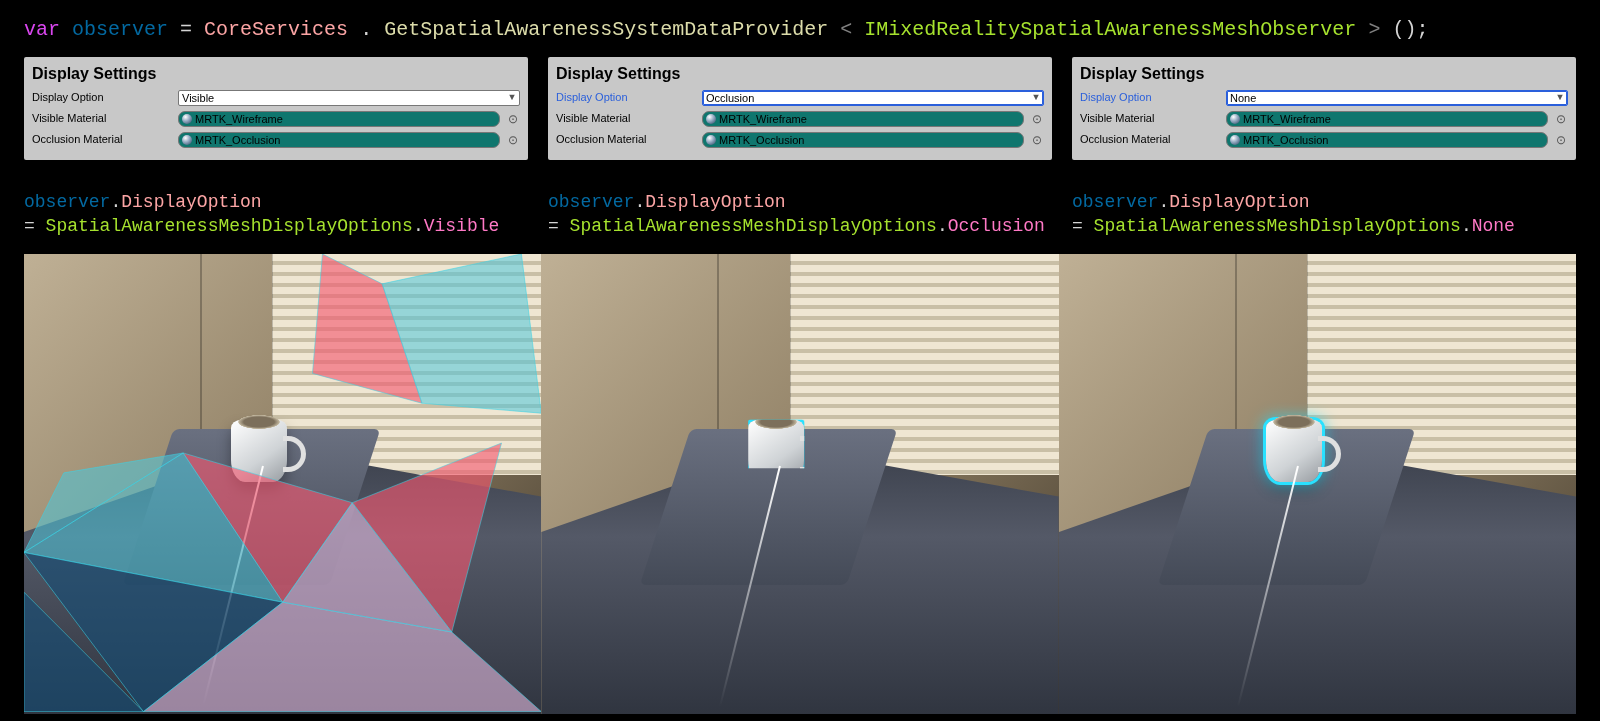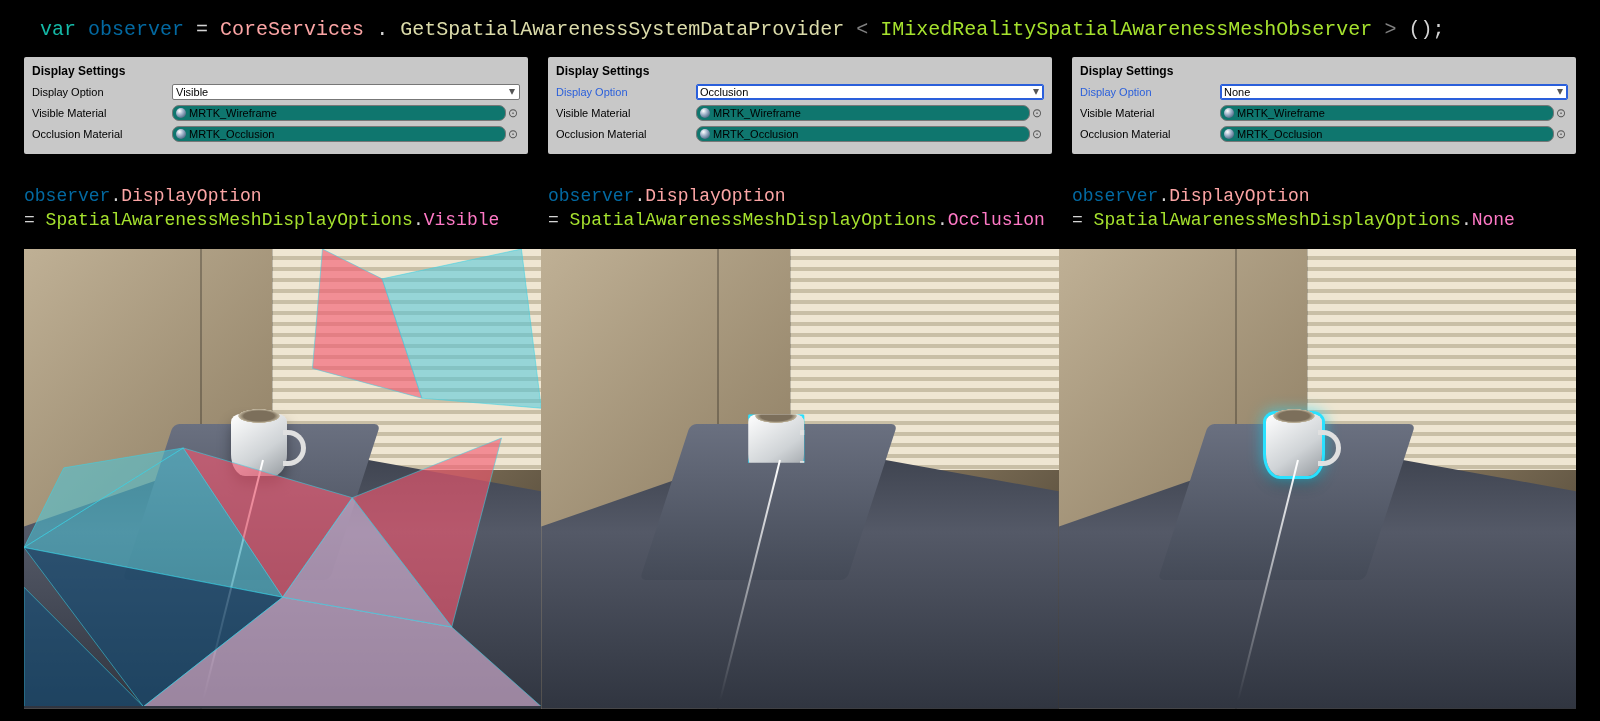--- a/index.html
+++ b/index.html
@@ -10,21 +10,21 @@
     color: #fff;
     width: 1600px;
     height: 721px;
     overflow: hidden;
   }
   .top-code {
     padding: 18px 24px 10px 24px;
     font-size: 20px;
     white-space: nowrap;
   }
-  .tok-kw   { color: #14b8a6; margin-left: 16px; }   
+  .tok-kw   { color: #d946ef; }   
   .tok-var  { color: #0369a1; }
   .tok-cyan { color: #fca5a5; }
   .tok-green{ color: #a6e22e; }
   .tok-yel  { color: #dcdcaa; text-align: right; }
   .tok-mag  { color: #ff79c6; }
   .tok-op   { color: #d4d4d4; }
   .tok-lt   { color: #808080; }
 
   .columns {
     display: flex;
@@ -35,22 +35,22 @@
 
   .panel {
     background: #c8c8c8;
     color: #000;
     font-family: Arial, sans-serif;
     font-size: 12px;
     padding: 6px 8px 8px 8px;
     border-radius: 2px;
     line-height: 1.35;
   }
-  .panel-title { font-weight: bold; margin-bottom: 4px; font-size: 12px; }
-  .row { display: flex; align-items: center; margin-bottom: 3px; height: 18px; }
+  .panel-title { font-weight: bold; margin-bottom: 4px; font-size: 16px; }
+  .row { display: flex; align-items: center; gap: 6px; margin-bottom: 3px; height: 18px; }
   .row-label { width: 140px; font-size: 11px; }
   .row-label.highlight { color: #2a5fdb; }
   .field {
     flex: 1;
     background: #fff;
     border: 1px solid #777;
     border-radius: 2px;
     height: 16px;
     line-height: 14px;
     font-size: 11px;

